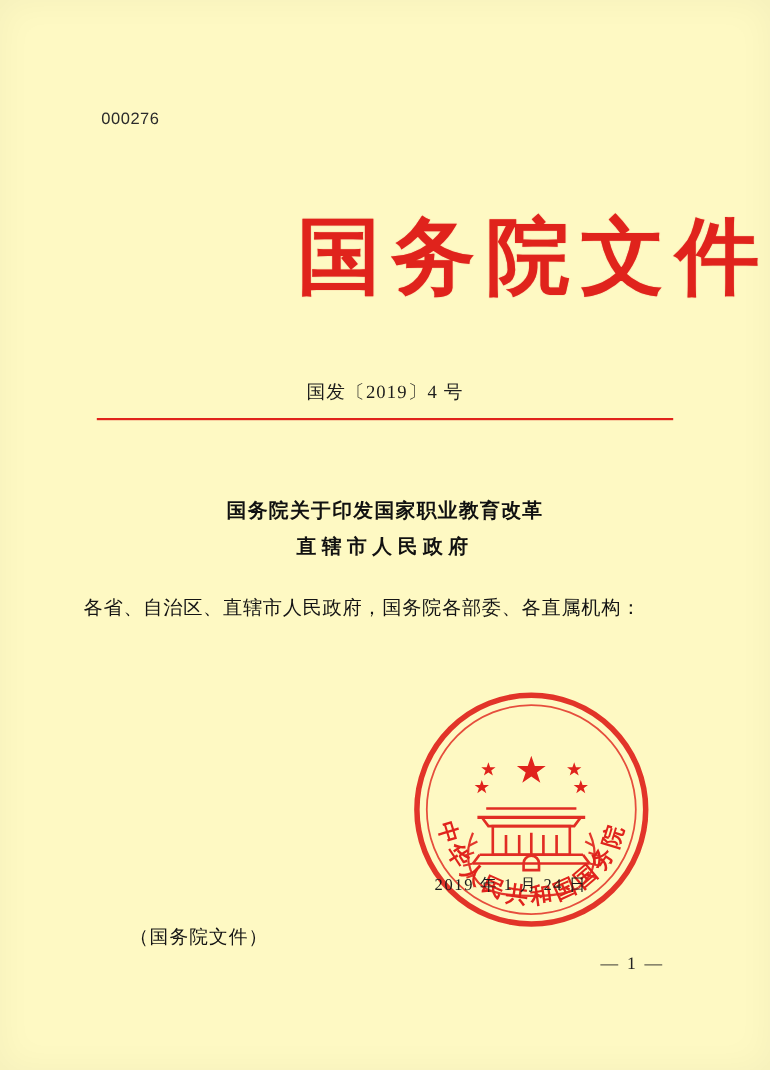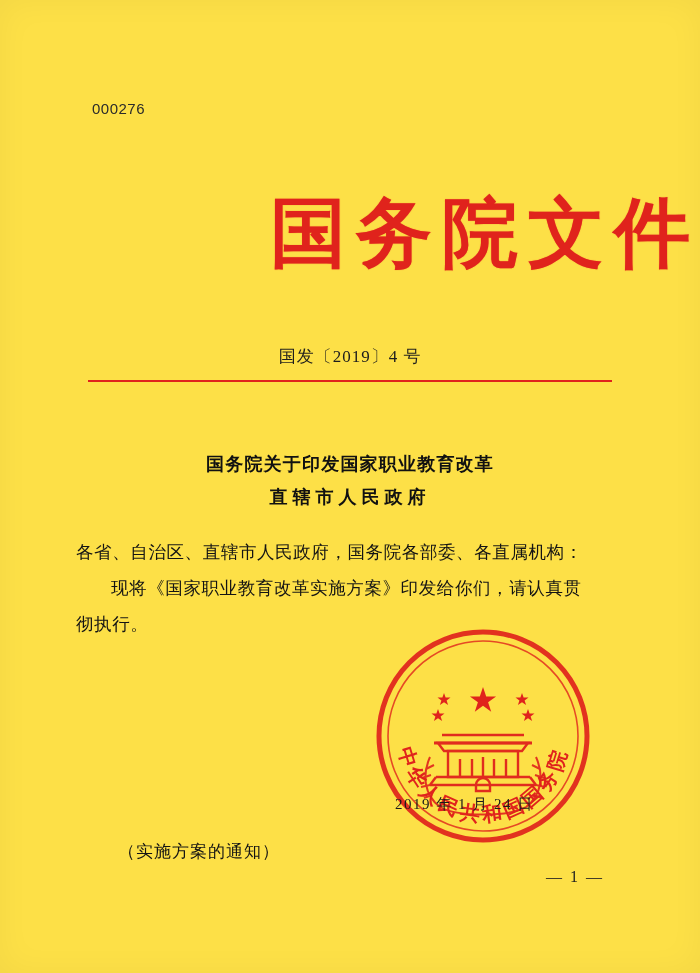--- a/index.html
+++ b/index.html
@@ -7,21 +7,21 @@
     padding: 0;
     background: #ffffff;
   }
   body {
     font-family: "Liberation Serif", "DejaVu Serif", serif;
   }
   .page {
     position: relative;
     width: 700px;
     height: 973px;
-    background: #fde047;
+    background: #fef9c3;
     overflow: hidden;
   }
   
   .page::before {
     content: "";
     position: absolute;
     top: 0; left: 0; right: 0; bottom: 0;
     box-shadow: inset 0 0 34px rgba(0,0,0,0.045);
     pointer-events: none;
   }
@@ -149,21 +149,20 @@
 
   <div class="red-rule"></div>
 
   <div class="title">
     <div>国务院关于印发国家职业教育改革</div>
     <div class="line2">直辖市人民政府</div>
   </div>
 
   <div class="body-text">
     <p>各省、自治区、直辖市人民政府，国务院各部委、各直属机构：</p>
-    <p class="indent">现将《国家职业教育改革实施方案》印发给你们，请认真贯彻执行。</p>
   </div>
 
   <div class="seal">
     <svg viewBox="0 0 222 222" xmlns="http://www.w3.org/2000/svg">
       <defs>
         <path id="sealArcTop" d="M 30 111 A 81 81 0 0 1 192 111"></path>
         <path id="sealArcBottom" d="M 26 111 A 85 85 0 0 0 196 111"></path>
       </defs>
 
       <circle cx="111" cy="111" r="104" fill="none" stroke="#e0231c" stroke-width="5" opacity="0.92"></circle>
@@ -204,17 +203,17 @@
         <path d="M 164 132 C 172 150 170 170 154 182"></path>
         <path d="M 68 182 C 85 192 137 192 154 182"></path>
         <path d="M 62 140 l -8 4 M 59 150 l -9 3 M 58 160 l -9 2 M 60 170 l -8 3"></path>
         <path d="M 160 140 l 8 4 M 163 150 l 9 3 M 164 160 l 9 2 M 162 170 l 8 3"></path>
       </g>
     </svg>
   </div>
 
   <div class="seal-date">2019 年 1 月 24 日</div>
 
-  <div class="public-note">（实施方案的通知）</div>
+  <div class="public-note">（国务院文件）</div>
 
   <div class="page-number">— 1 —</div>
 
 </div>
 
 </body></html>

